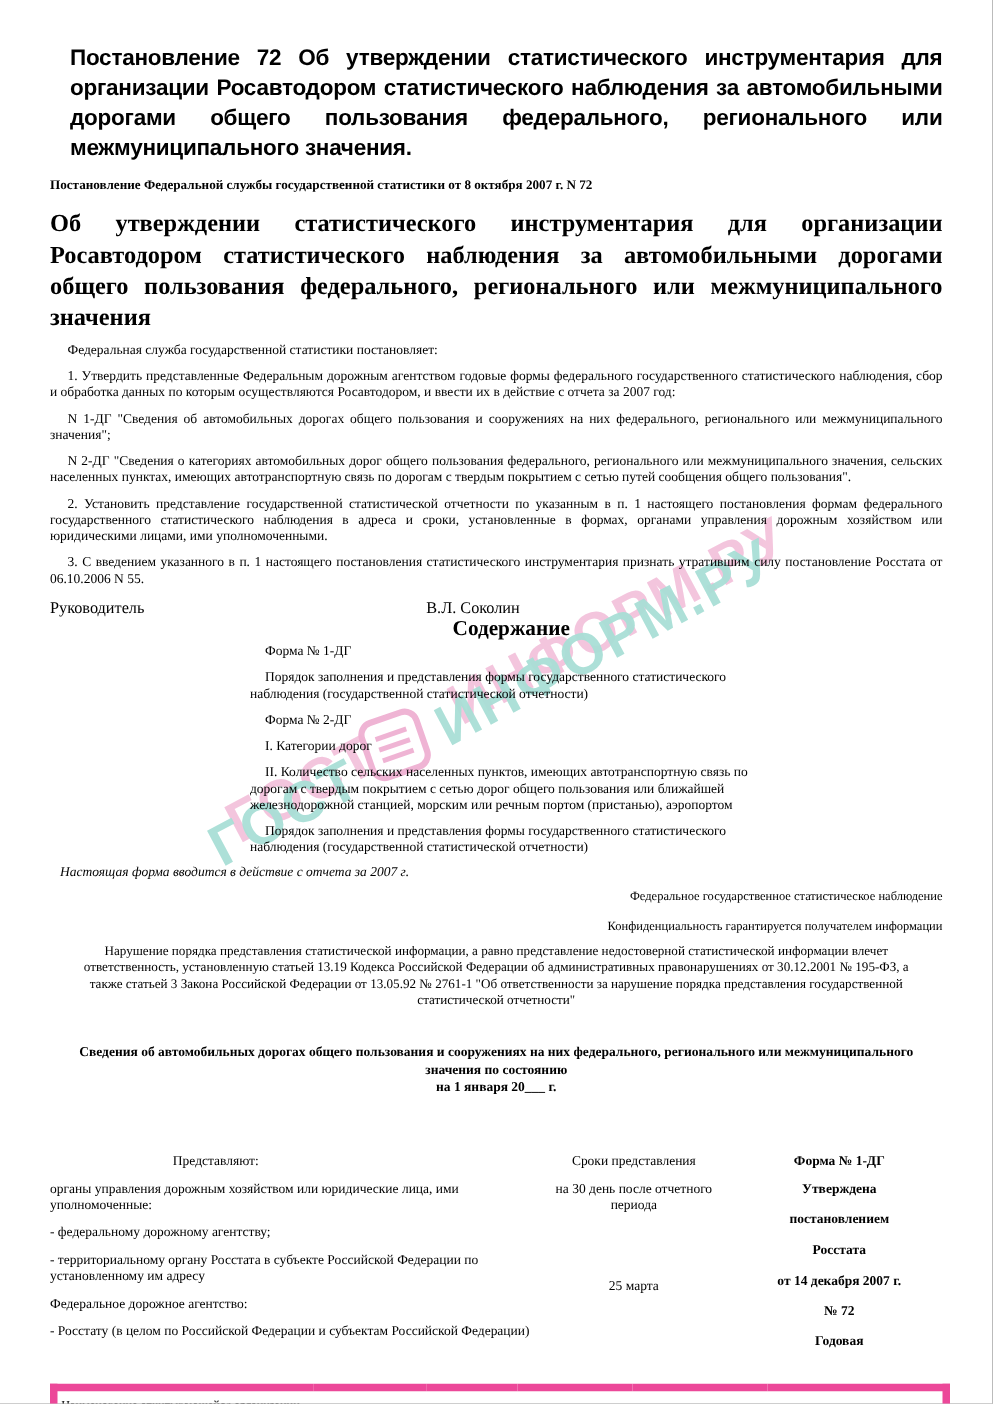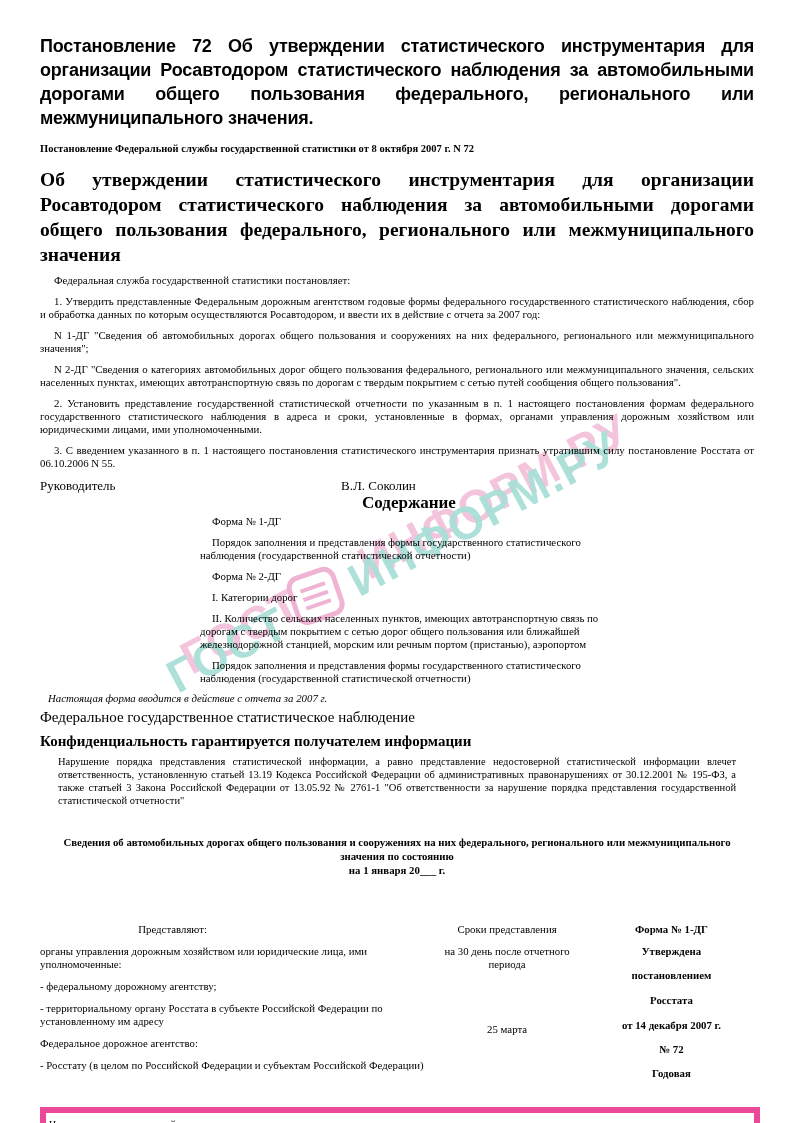--- a/index.html
+++ b/index.html
@@ -4,41 +4,41 @@
 <style>
   html,body{margin:0;padding:0;background:#888;}
   .page{
     position:relative; width:794px; height:1123px; margin:0 auto;
     background:#ffffff; overflow:hidden;
     font-family:"Liberation Serif", serif; color:#000;
   }
   .content{position:relative; z-index:1; padding:0 40px; box-sizing:border-box;}
 
   .top-title{
-    margin:34px 0 0 0; font-family:"Liberation Sans", sans-serif;
+    margin:34px 0 0 16px; font-family:"Liberation Sans", sans-serif;
     font-weight:bold; font-size:18px; line-height:24px;
     text-align:justify; text-align-last:left; letter-spacing:-0.2px;
   }
   .decree-line{margin:12px 0 12px 0; font-weight:bold; font-size:10.5px; line-height:13px;}
   .main-heading{
     margin:6px 0 0 0; font-weight:bold; font-size:19.5px; line-height:25px;
     text-align:justify; text-align-last:left;
   }
   .b{font-size:10.8px; line-height:13px; margin:8px 0 0 0; text-align:justify; text-indent:14px;}
   .intro{margin-top:7px;}
   .sig-row{position:relative; margin:9px 0 0 0; font-size:13px; line-height:13px; height:13px;}
   .sig-name{position:absolute; left:301px; top:0;}
   .toc-title{margin:4px 0 0 0; font-weight:bold; font-size:17px; line-height:13px; text-align:center; padding-left:24px;}
   .toc{margin-left:160px; width:402px;}
   .toc p{font-size:10.8px; line-height:13px; margin:8px 0 0 0; text-indent:12px;}
   .toc p:first-child{margin-top:6px;}
   .italic-note{margin:7px 0 0 8px; font-style:italic; font-size:10.8px; line-height:13px; text-indent:0;}
-  .center-line{margin:6px 0 0 0; font-size:15px; line-height:13px; text-align:left; text-indent:0;}
-  .center-line.gap{margin-top:11px;font-weight:bold;}
-  .warning{margin:7px 0 0 0; padding:0 18px; font-size:10.5px; line-height:13px; text-indent:0;}
+  .center-line{margin:6px 0 0 0; font-size:10px; line-height:13px; text-align:right; text-indent:0;}
+  .center-line.gap{margin-top:11px;}
+  .warning{margin:7px 0 0 0; padding:0 18px; font-size:10.5px; line-height:13px; text-align:center; text-indent:0;}
   .form-title{margin:28px 0 0 0; font-weight:bold; font-size:10.8px; line-height:14px; text-align:center; text-indent:0;}
 
   .threecol{display:flex; margin:46px 0 0 0;gap:13px;}
   .threecol .c1{width:56%;}
   .threecol .c2{width:20%; text-align:center;}
   .threecol .c3{width:24%; text-align:center; font-weight:bold;}
   .threecol p{font-size:10.8px; line-height:13px; margin:9px 0 0 0;}
   .threecol p.first{margin-top:0;}
   .c1 .hdr{text-align:center; padding-right:120px;}
   .c2 .late{margin-top:52px;}

